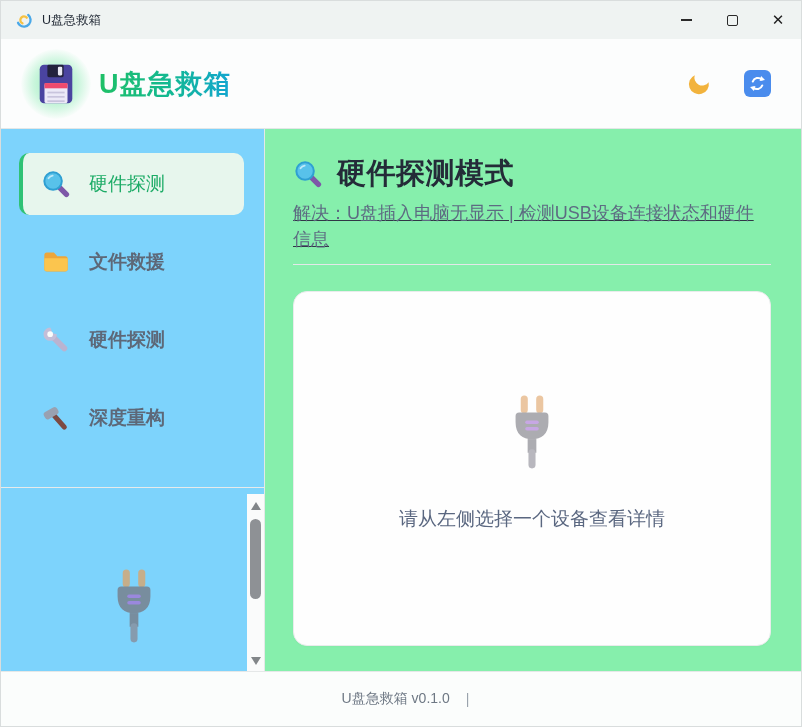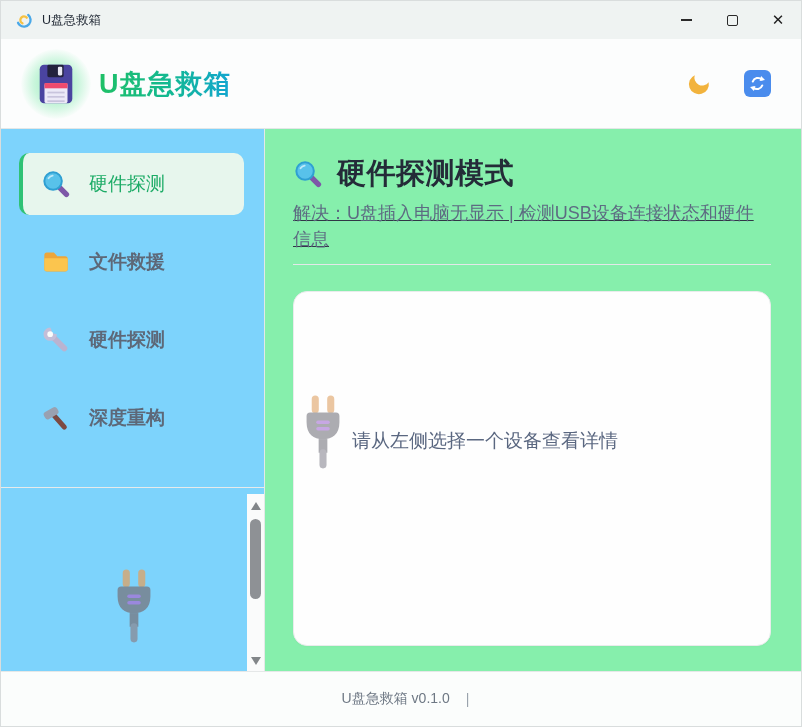--- a/index.html
+++ b/index.html
@@ -89,21 +89,21 @@
   .main { flex:1; display:flex; flex-direction:column; padding:26px 30px 0 28px; background:#86efac; min-width:0; }
   .main-title-row { display:flex; align-items:center; gap:14px; height:38px; }
   .main-title-ico { width:30px; height:30px; flex:0 0 30px; }
   .main-title { margin:0; font-size:29px; font-weight:800; color:#242b38; letter-spacing:.5px; }
   .main-desc-wrap { margin-top:8px; border-bottom:1px solid #e4e8e9; padding-bottom:12px;text-decoration:underline; }
   .main-desc { font-size:18px; line-height:1.42; color:#5d6b82; max-width:512px; }
 
   .empty-card {
     margin-top:26px; height:355px; background:#fefefe;
     border:1px solid #e9ecec; border-radius:14px;
-    display:flex; flex-direction:row; padding-top:100px;
+    display:flex; flex-direction:column; align-items:center; padding-top:100px;
     box-shadow:0 1px 2px rgba(0,0,0,.02);
   }
   .empty-card .plug { opacity:.6; }
   .empty-line1 { margin-top:36px; font-size:19px; color:#5a6780; }
   .empty-line2 { margin-top:14px; font-size:15.5px; color:#9aa2b0; }
 
   
   .footer {
     height:55px; flex:0 0 55px; border-top:1px solid #e5e8e8; background:#fbfdfc;
     display:flex; align-items:center; justify-content:center; gap:16px;

